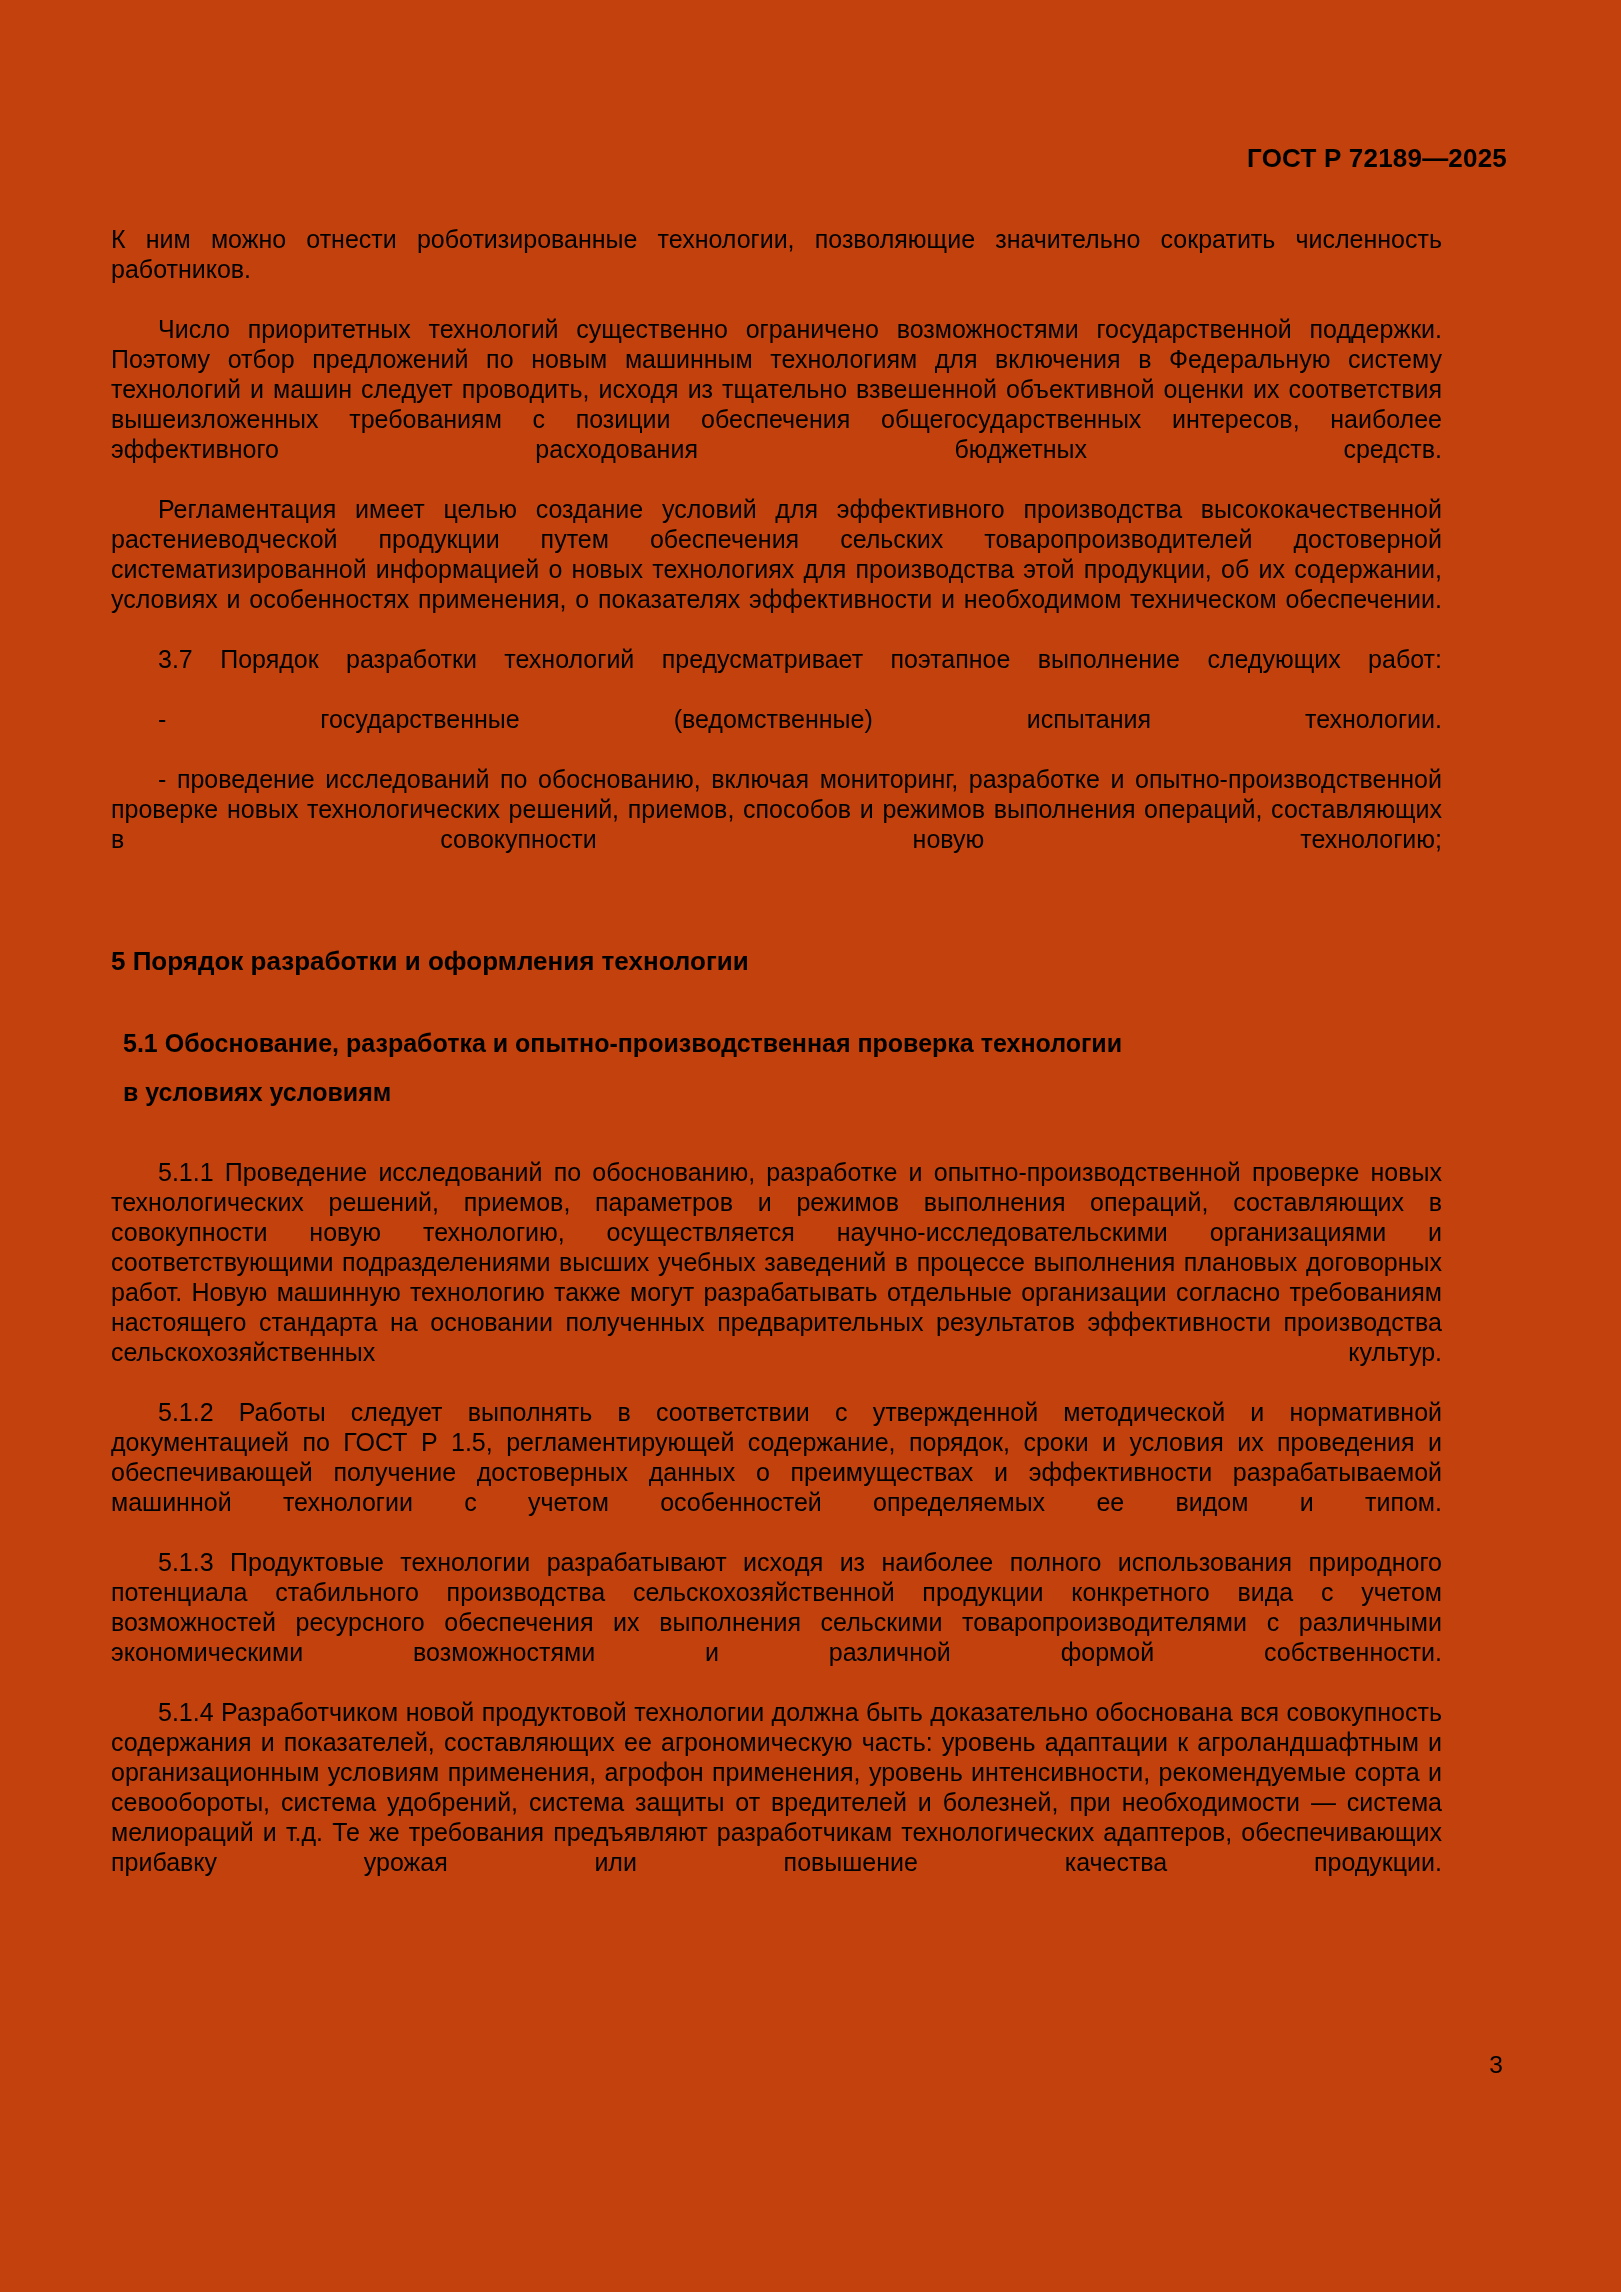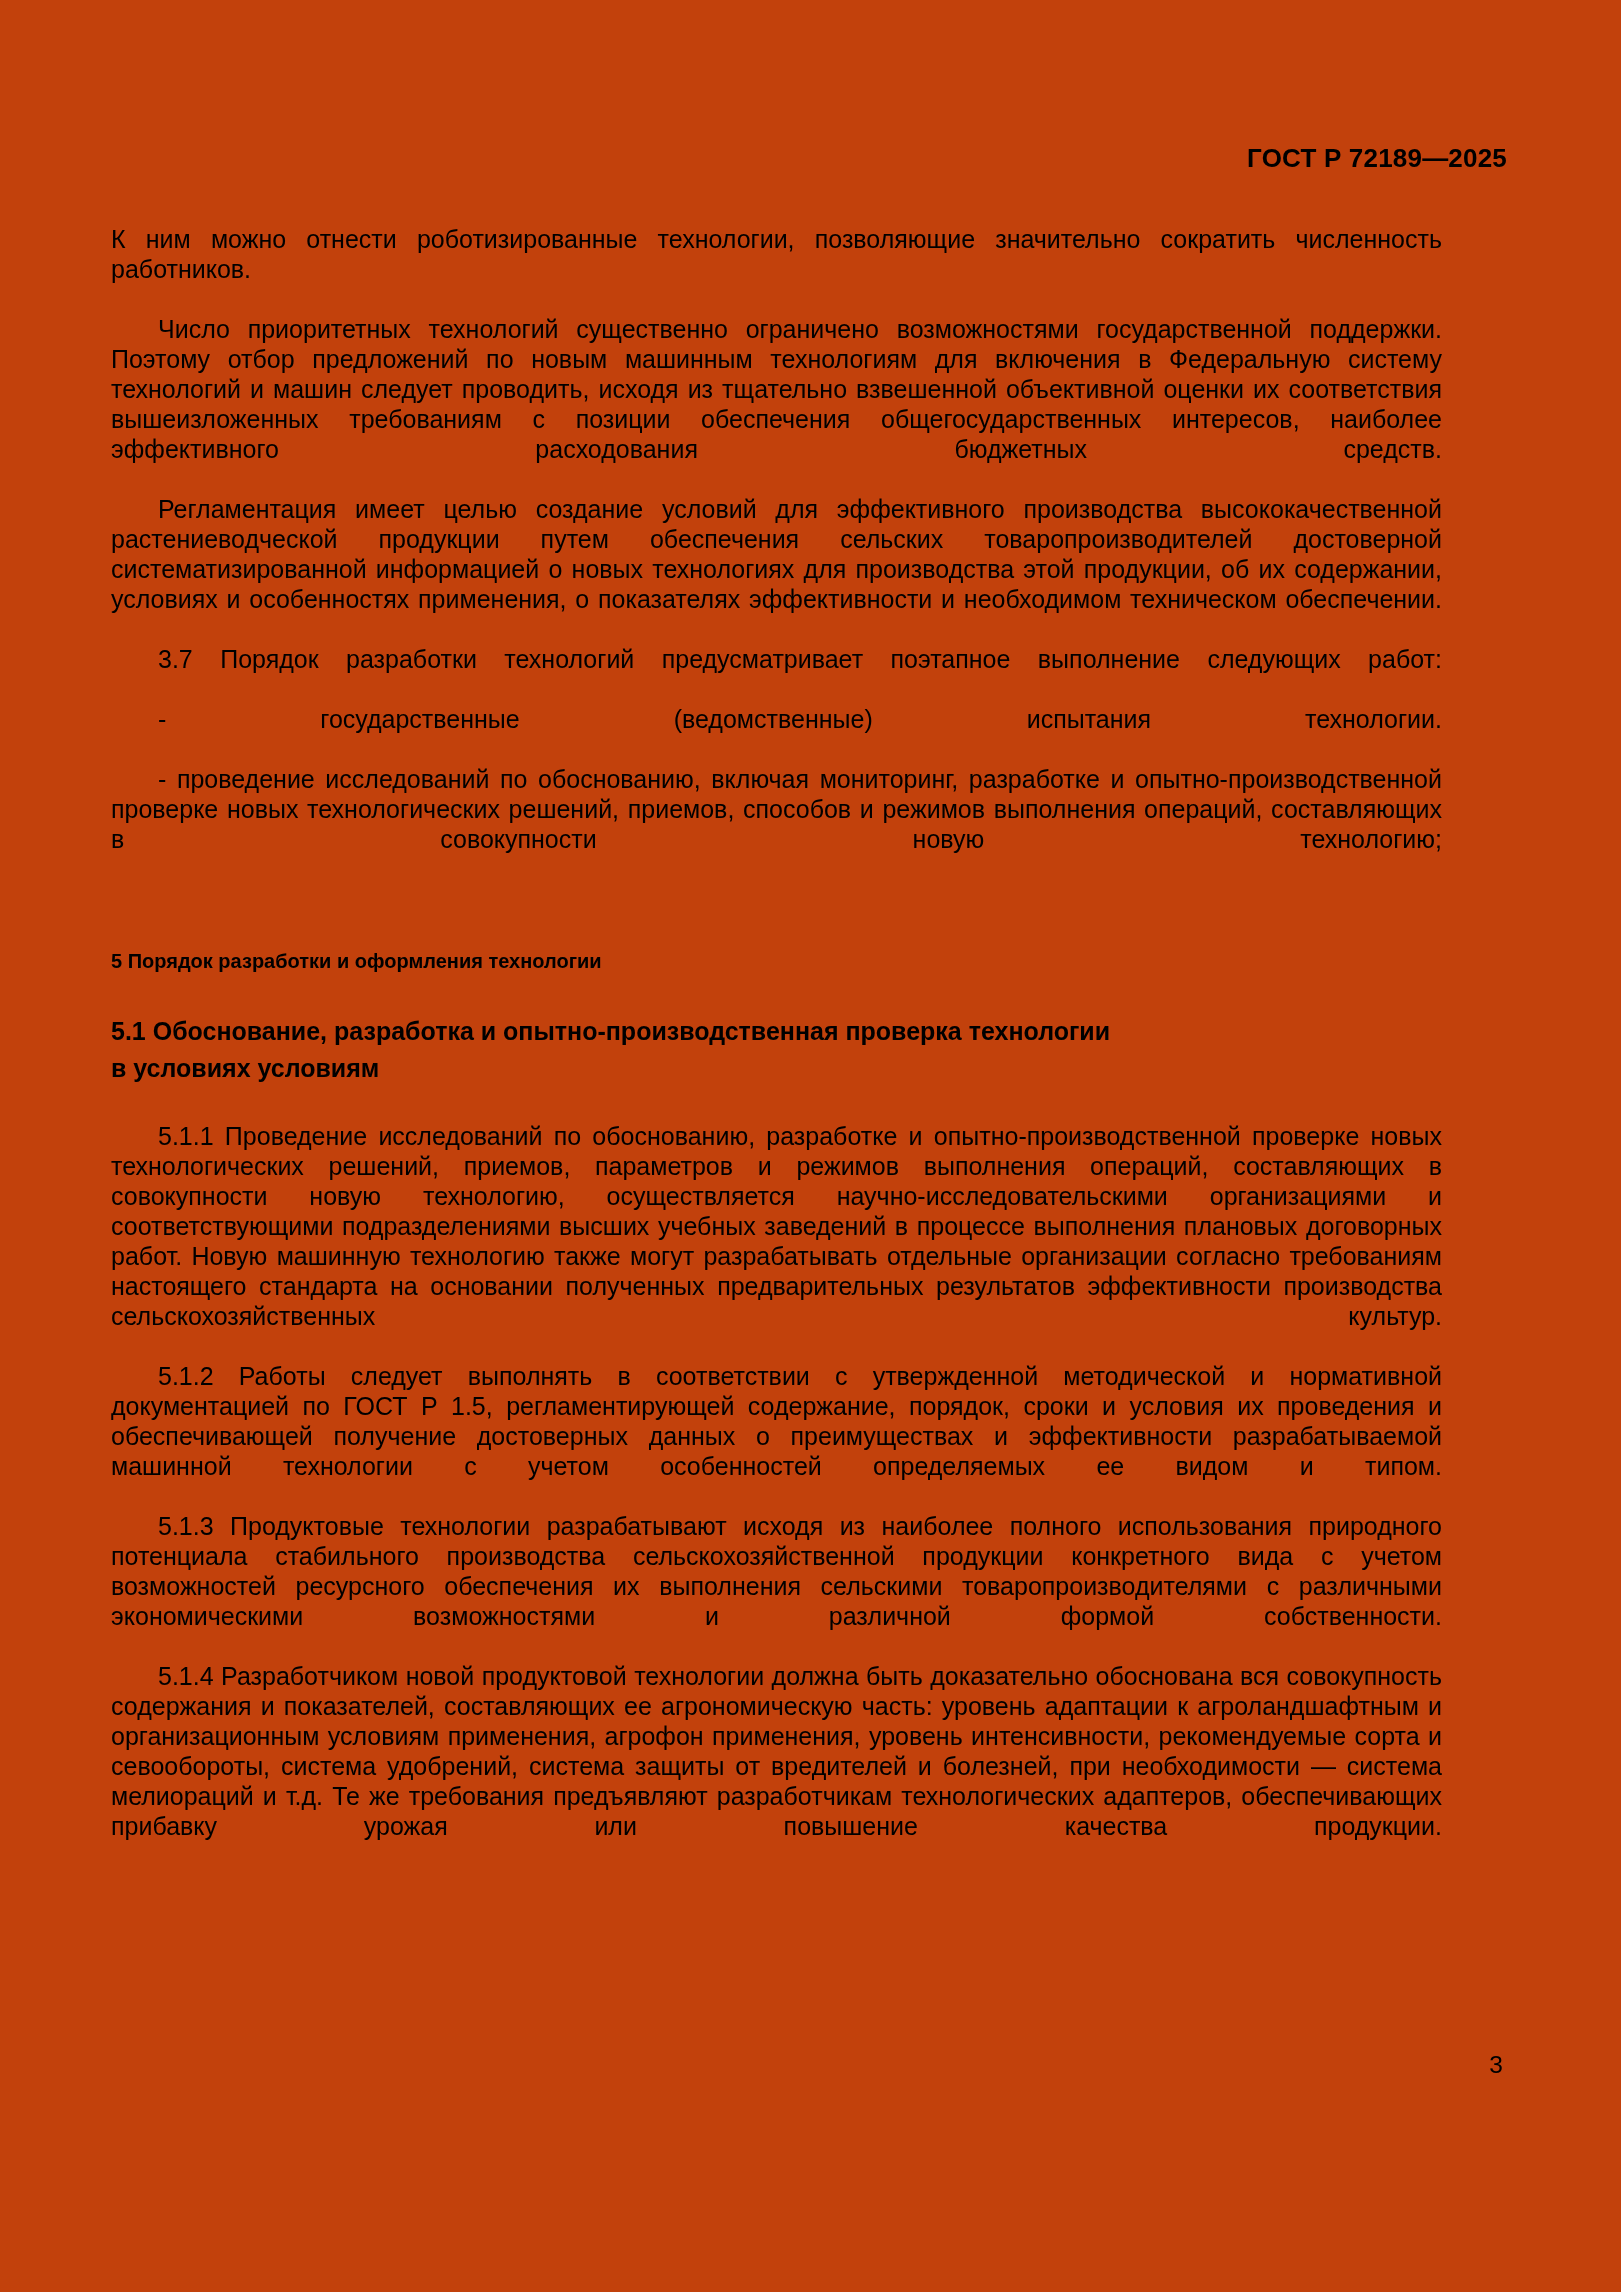--- a/index.html
+++ b/index.html
@@ -61,28 +61,28 @@
   
   p.para::after {
     content: "";
     display: inline-block;
     width: 100%;
   }
 
   
   h2.section-title {
     margin: 0;
-    font-size: 20px;
+    font-size: 26px;
     font-weight: bold;
     line-height: 37px;
     text-align: left;
     text-indent: 0;
   }
   h3.subsection-title {
-    margin: 0;
+    margin: 12px;
     font-size: 25px;
     font-weight: bold;
     line-height: 37px;
     text-align: left;
     text-indent: 0;
   }
 
   .gap-before-section { height: 59px; }
   .gap-after-section  { height: 33px; }
   .gap-after-subsection { height: 34px; }

